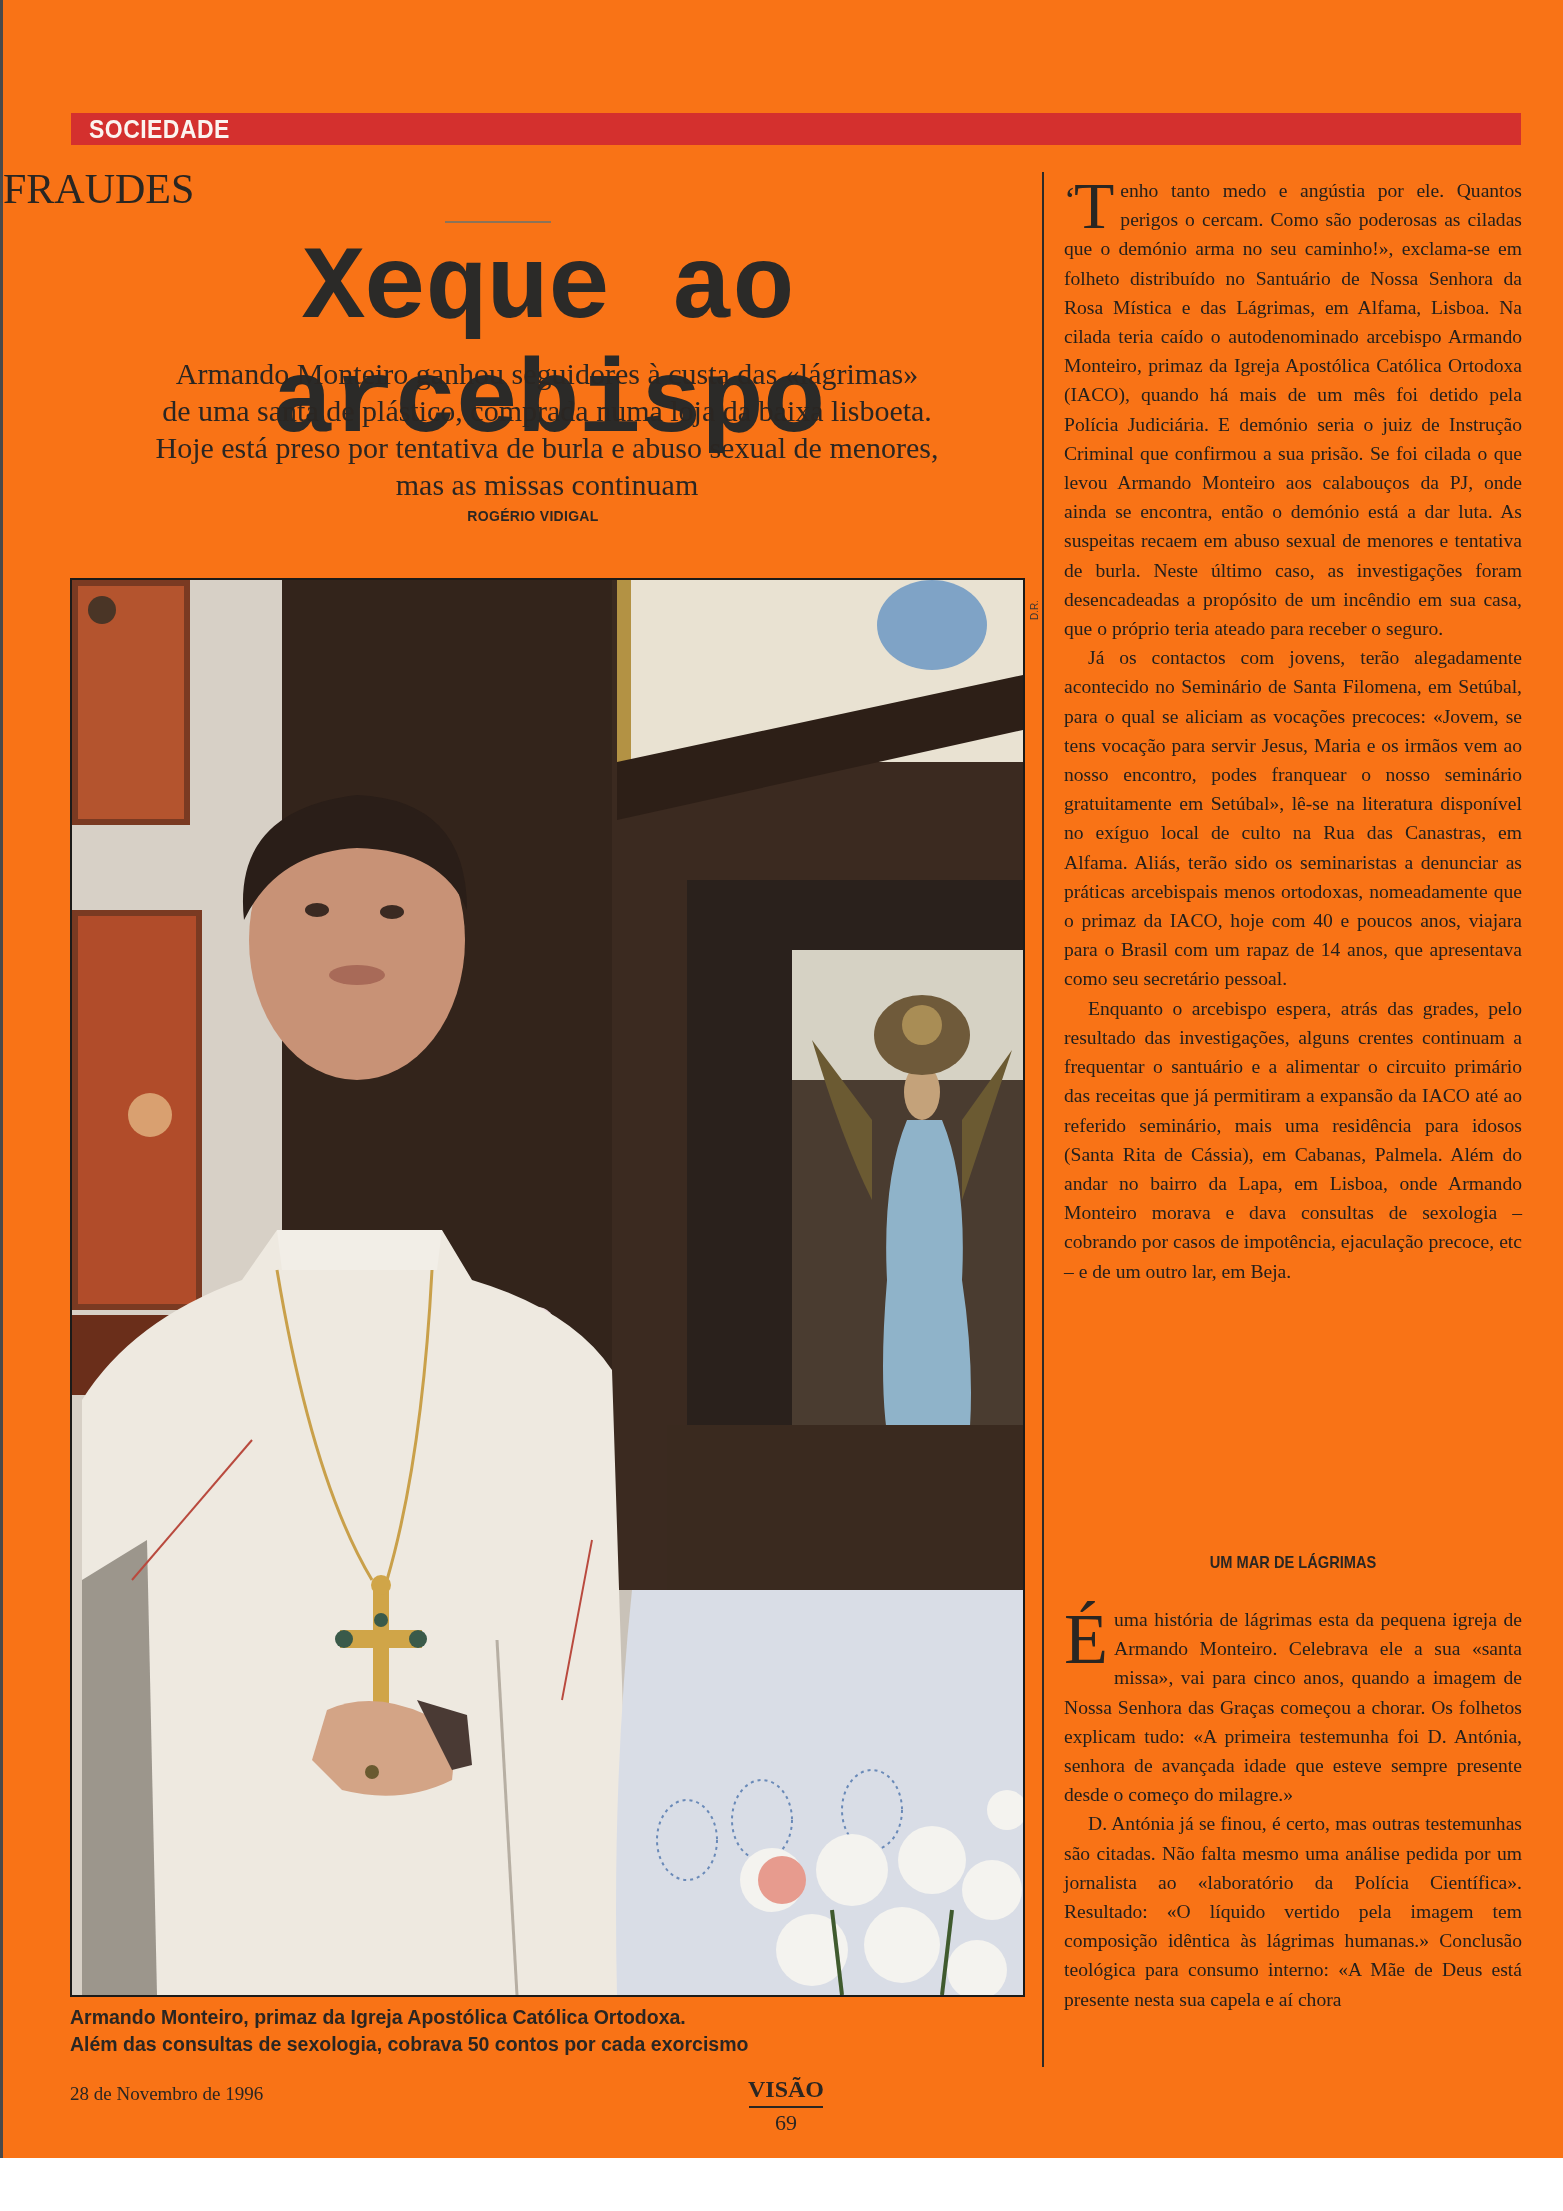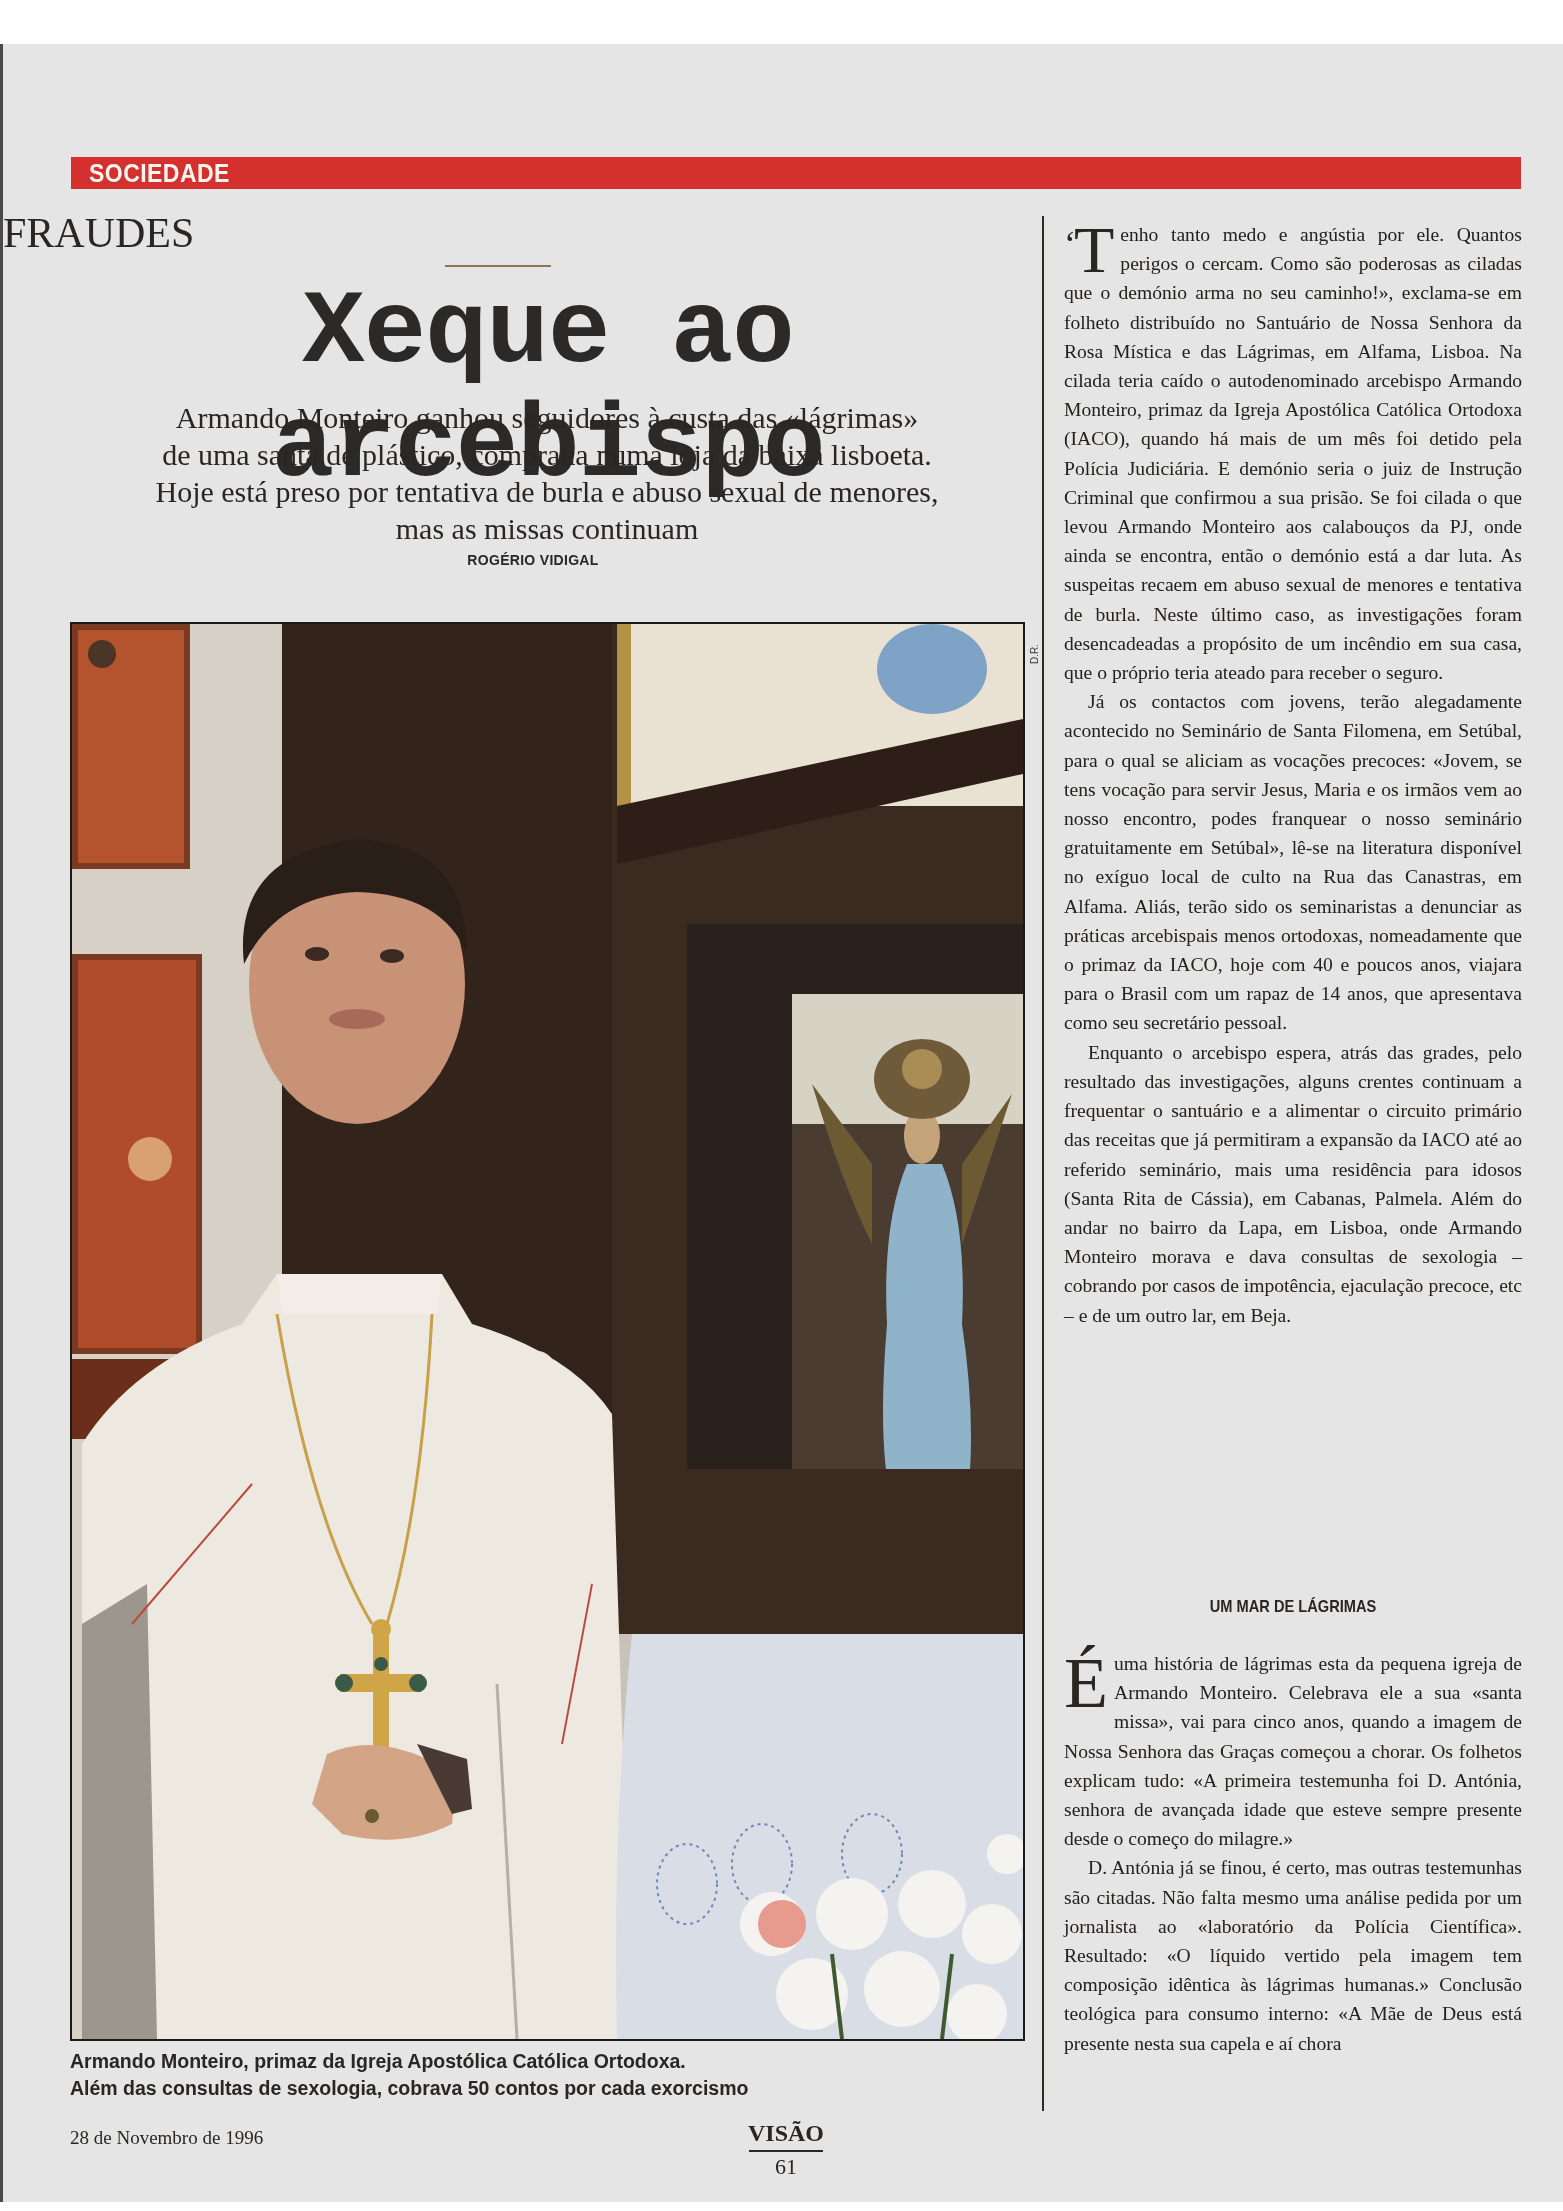--- a/index.html
+++ b/index.html
@@ -4,24 +4,23 @@
 <style>
   html, body { margin: 0; padding: 0; }
   body {
     width: 1563px; height: 2211px; position: relative; overflow: hidden;
     background: #ffffff;
     font-family: "Liberation Serif", "DejaVu Serif", serif;
     color: #1e1c1a;
   }
   .page {
     position: absolute; left: 0; top: 0; width: 1563px; height: 2158px;
-    background: #e5e5e5;
+    background: #f97316;
     border-left: 3px solid #4a4a4a;
     box-sizing: border-box;
-    margin-top: 44px;
   }
   .section-bar {
     position: absolute; left: 68px; top: 113px; width: 1450px; height: 32px;
     background: #d4302e;
   }
   .section-bar span {
     position: absolute; left: 18px; top: 2px;
     font-family: "Liberation Sans", "DejaVu Sans", sans-serif;
     font-weight: bold; font-size: 25px; color: #fbf4ef; letter-spacing: 0.5px;
     transform: scaleX(0.92); transform-origin: left center;
@@ -247,15 +246,15 @@
   <div class="body-col" style="top:1605px;">
     <p class="first">
       <span class="dropcap-e">É</span><span>uma história de lágrimas esta da pequena igreja de Armando Monteiro. Celebrava ele a sua «santa missa», vai para cinco anos, quando a imagem de Nossa Senhora das Graças começou a chorar. Os folhetos explicam tudo: «A primeira testemunha foi D. Antónia, senhora de avançada idade que esteve sempre presente desde o começo do milagre.»</span>
     </p>
     <p>D. Antónia já se finou, é certo, mas outras testemunhas são citadas. Não falta mesmo uma análise pedida por um jornalista ao «laboratório da Polícia Científica». Resultado: «O líquido vertido pela imagem tem composição idêntica às lágrimas humanas.» Conclusão teológica para consumo interno: «A Mãe de Deus está presente nesta sua capela e aí chora</p>
   </div>
 
   <div class="footer-date">28 de Novembro de 1996</div>
   <div class="footer-brand">VISÃO</div>
   <div class="footer-rule"></div>
-  <div class="footer-page">61</div>
+  <div class="footer-page">69</div>
 
 </div>
 
 </body></html>

